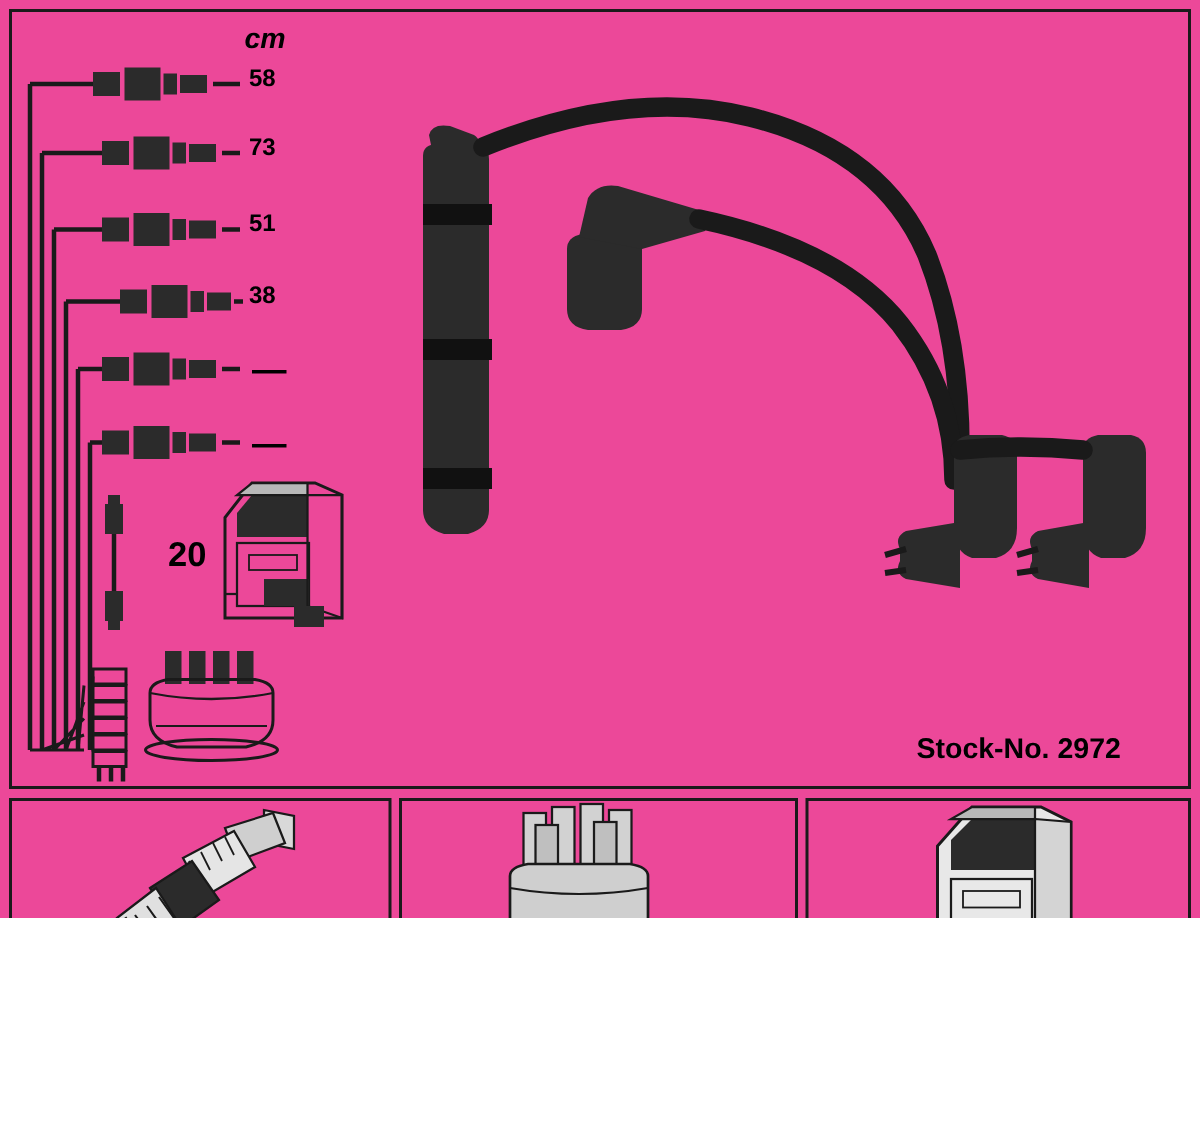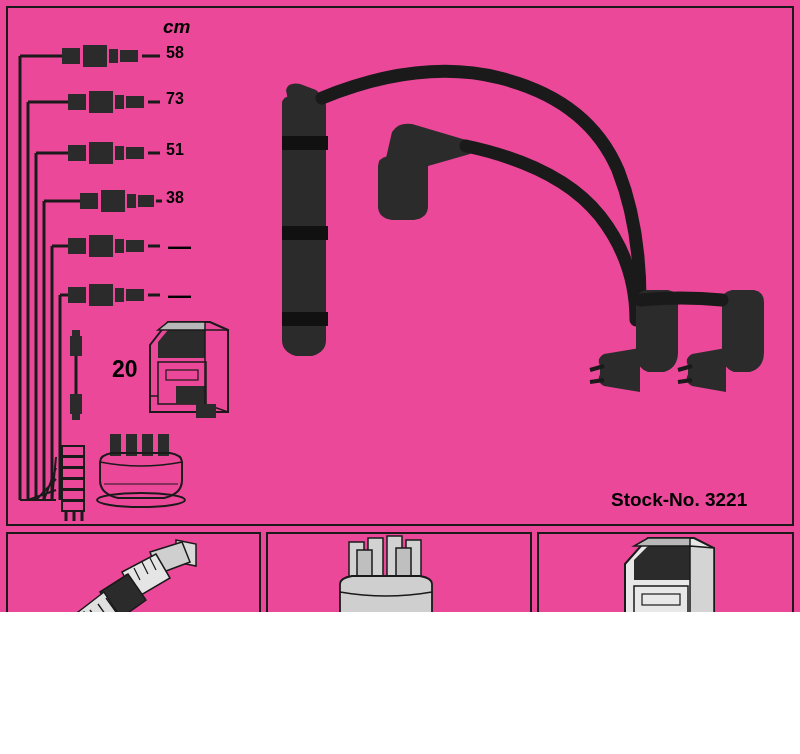--- a/index.html
+++ b/index.html
@@ -306,15 +306,15 @@
 
   <div class="label len-label" style="top:44px;">58</div>
   <div class="label len-label" style="top:90px;">73</div>
   <div class="label len-label" style="top:141px;">51</div>
   <div class="label len-label" style="top:189px;">38</div>
   <div class="label dash-label" style="top:233px;">—</div>
   <div class="label dash-label" style="top:282px;">—</div>
 
   <div class="label" id="len-20">20</div>
 
-  <div id="stock-number">Stock-No. 3221</div>
+  <div id="stock-number">Stock-No. 2972</div>
 
 </div>
 
 </body></html>

